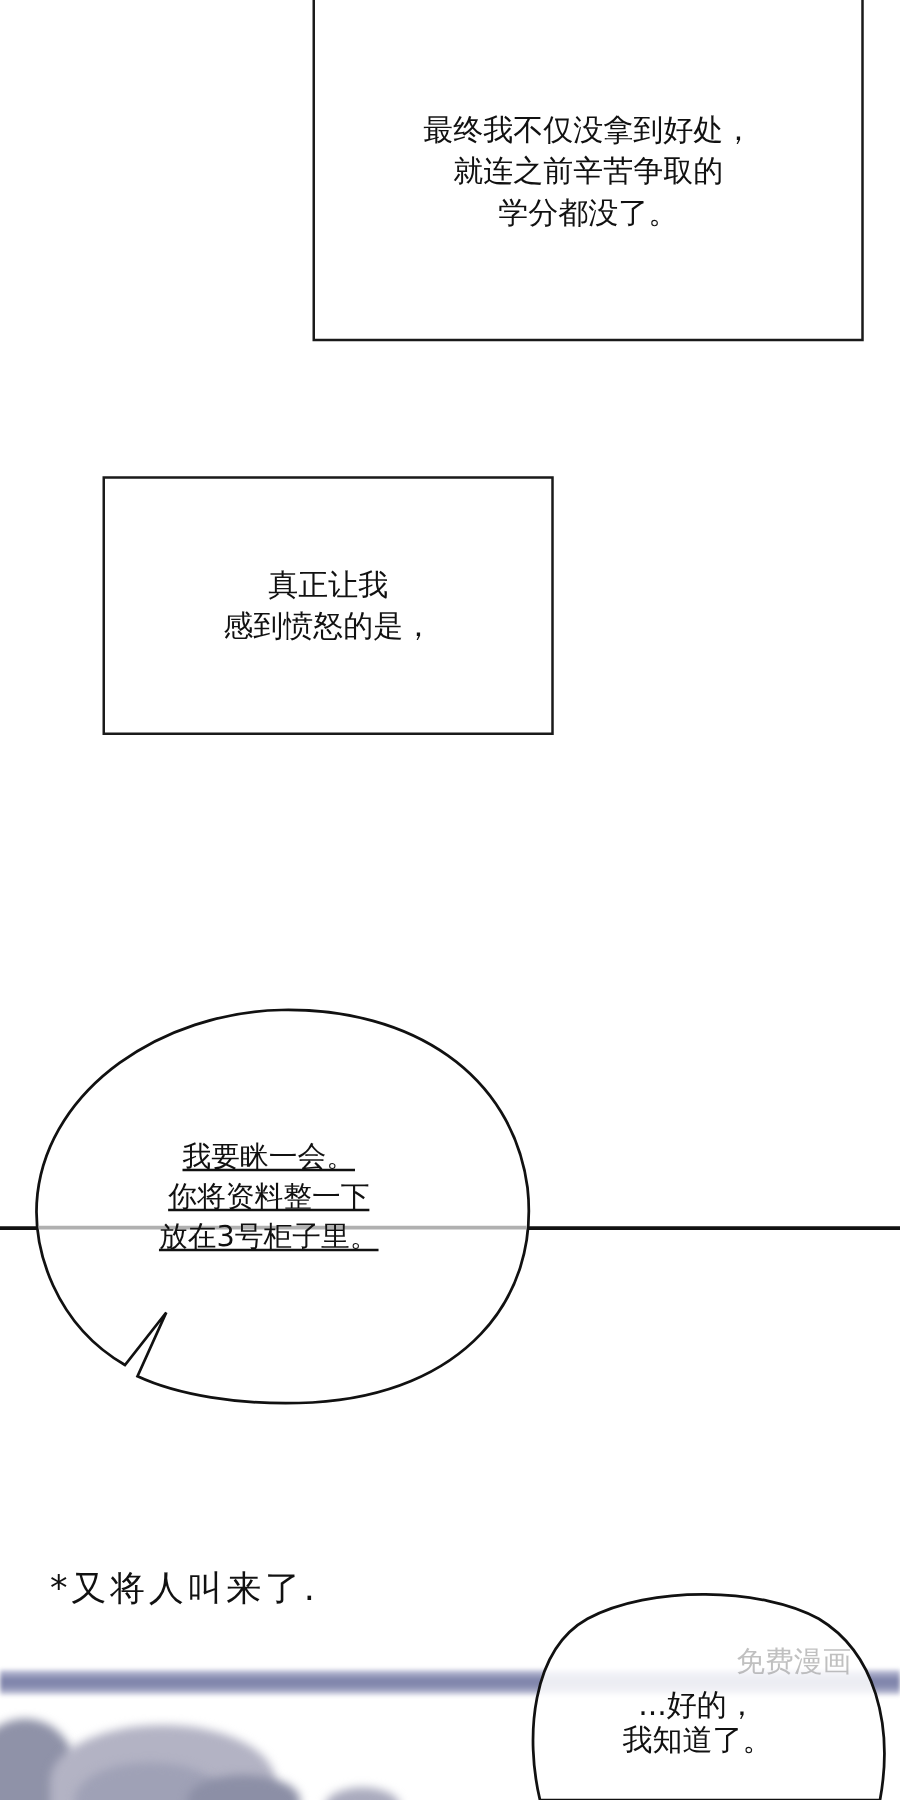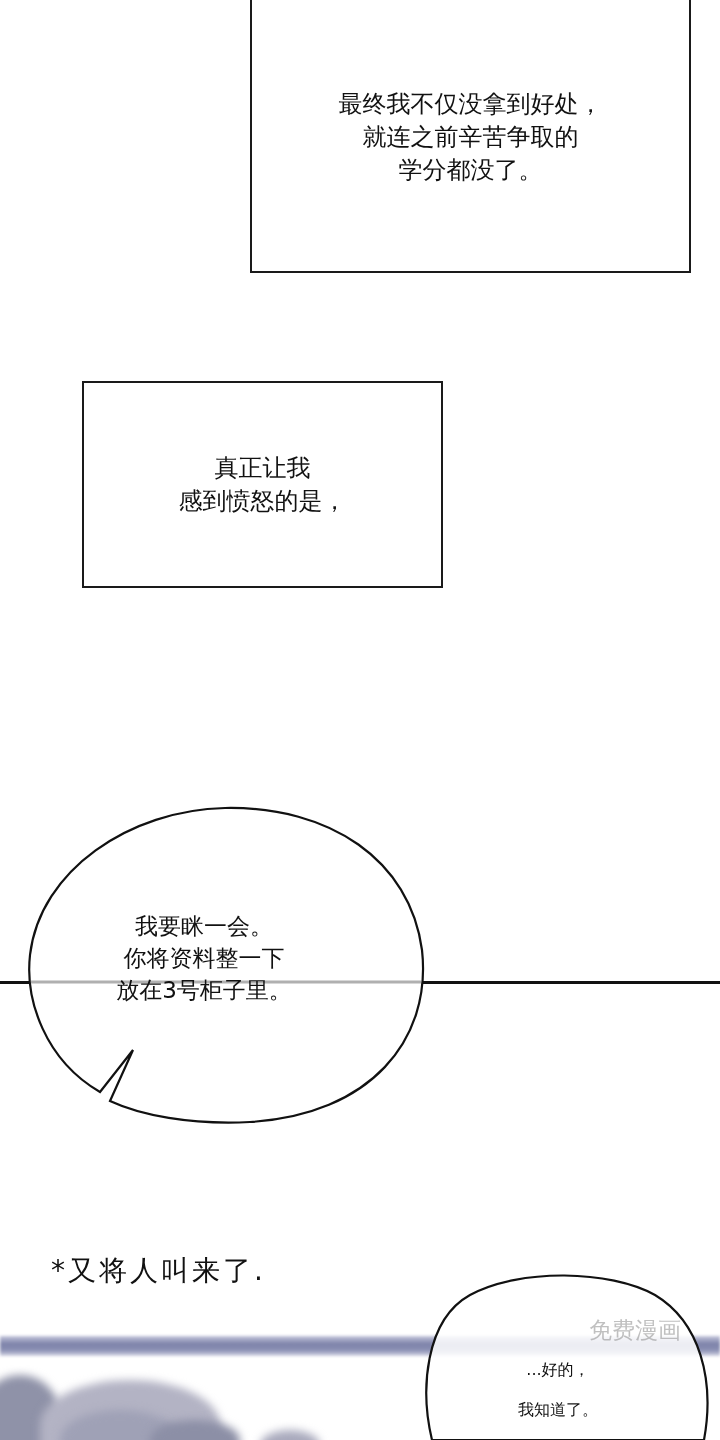--- a/index.html
+++ b/index.html
@@ -21,21 +21,21 @@
     .divider {
       position: absolute; left: 0; width: 720px; height: 3px;
       background: #111; top: 981px;
     }
     .bubble-svg { position: absolute; overflow: visible; }
     .bubble-text {
       position: absolute; text-align: center; font-size: 23px; line-height: 32px;
       color: #111; white-space: pre-line;
     }
     .sfx {
-      position: absolute; left: 51px; top: 1252px;
+      position: absolute; left: 40px; top: 1252px;
       font-size: 28px; letter-spacing: 3px; color: #111;
       font-family: "DejaVu Sans", sans-serif;
     }
     .scene {
       position: absolute; left: 0; top: 1330px; width: 720px; height: 110px;
       overflow: hidden;
     }
     .scene .bar {
       position: absolute; left: 0; top: 6px; width: 720px; height: 20px;
       background: linear-gradient(#c4c6dc, #7d82a9 40%, #8a8fb3 70%, #d6d7e6);
@@ -73,21 +73,21 @@
            C 45 1060, 25 1000, 30 955
            C 40 870, 130 810, 225 808
            C 330 806, 410 860, 422 950
            C 432 1040, 370 1115, 250 1122
            C 190 1125, 140 1115, 110 1101
            L 133 1050
            Z" fill="#ffffff" stroke="#111" stroke-width="2.2" stroke-linejoin="miter"></path>
 
   <line x1="31" y1="982" x2="421" y2="982" stroke="#b0b0b0" stroke-width="3"></line>
 </svg>
-<div class="bubble-text" style="left:84px; top:910px; width:240px;">我要眯一会。
+<div class="bubble-text" style="left:95px; top:910px; width:240px;text-decoration:underline;">我要眯一会。
 你将资料整一下
 放在3号柜子里。</div>
 
 <div class="sfx">*又将人叫来了.</div>
 
 <div class="scene">
   <div class="bar"></div>
   <div class="mountain" style="left:-20px; top:45px; width:80px; height:80px; background:#8f92a8;"></div>
   <div class="mountain" style="left:40px; top:50px; width:180px; height:90px; background:#b3b3c4;"></div>
   <div class="mountain" style="left:60px; top:80px; width:120px; height:60px; background:#9fa1b6;"></div>
@@ -99,14 +99,14 @@
   <path d="M 432 1440
            C 420 1390, 425 1320, 470 1295
            C 520 1268, 610 1270, 655 1295
            C 700 1322, 715 1380, 704 1440 Z" fill="rgba(255,255,255,0.85)" stroke="#111" stroke-width="2.2"></path>
 </svg>
 
 <div class="watermark">
   <div class="small">免费漫画</div>
 </div>
 
-<div class="bubble-text" style="left:478px; top:1350px; width:160px; font-size:16px; line-height:40px;">...好的，
+<div class="bubble-text" style="left:478px; top:1350px; width:160px; font-size:24px; line-height:28px;">...好的，
 我知道了。</div>
 
 </body></html>

